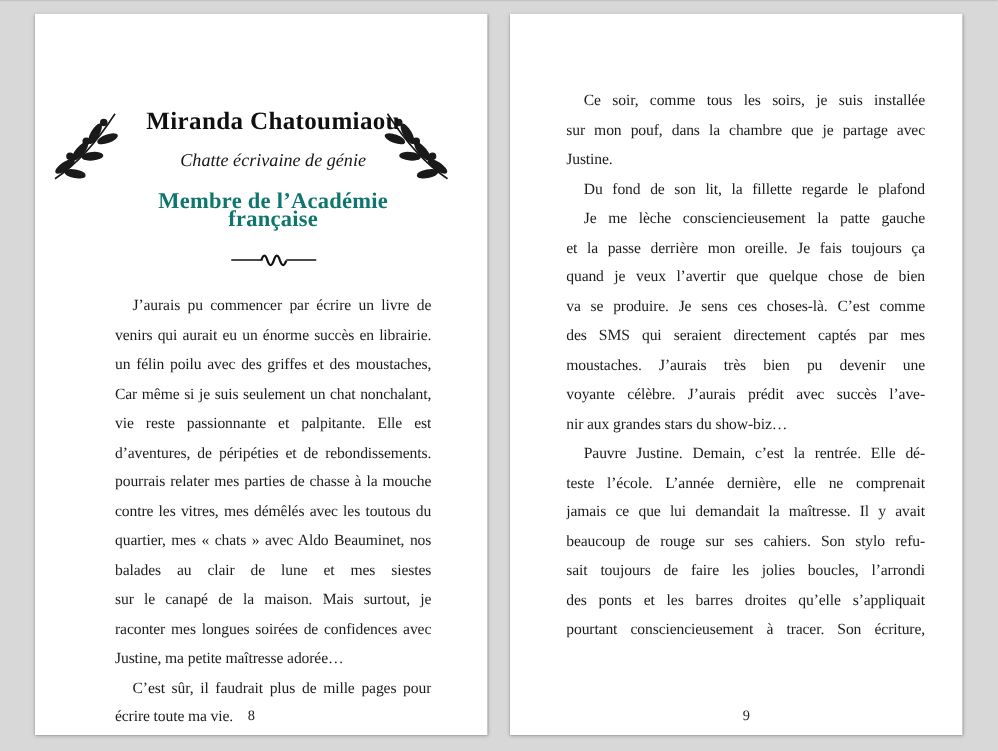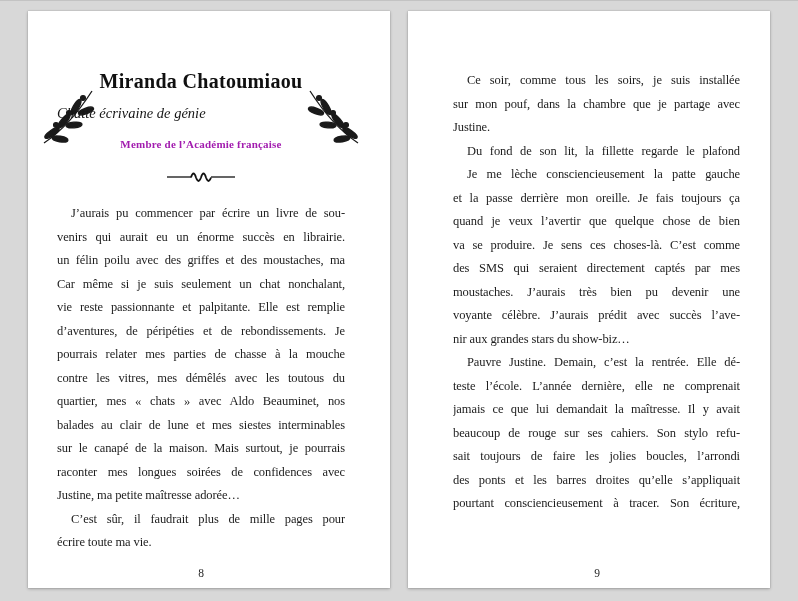--- a/index.html
+++ b/index.html
@@ -16,37 +16,37 @@
   }
   .page {
     position: absolute; top: 10px; height: 577px; width: 362px;
     background: #ffffff;
     box-shadow: 0 1px 3px rgba(0,0,0,0.25), 0 0 1px rgba(0,0,0,0.25);
   }
   .page-left  { left: 28px; }
   .page-right { left: 408px; }
 
   .content { position: absolute; top: 0; bottom: 0; left: 0; right: 0; box-sizing: border-box; }
-  .page-left  .content { padding: 0 45px 0 29px; }
+  .page-left  .content { padding: 16px 45px 0 29px; margin-left: 35px; }
   .page-right .content { padding: 0 30px 0 45px; }
 
   .title {
     margin: 58px 0 0 0;
     font-size: 20px; font-weight: bold; color: #101010;
     text-align: center; letter-spacing: 0.3px;
     line-height: 24px;
   }
   .subtitle {
     margin-top: 12px;
     font-size: 14.5px; font-style: italic; color: #161616;
-    line-height: 17px;
+    text-align: center; line-height: 17px;
   }
   .affiliation {
     margin-top: 15px;
-    font-size: 11px; font-weight: bold; color: #a21caf;
+    font-size: 18px; font-weight: bold; color: #0f766e;
     text-align: center; letter-spacing: 0.2px; line-height: 15px;
   }
   .divider {
     margin: 15px auto 0 auto;
     width: 72px; height: 18px; text-align: center;
   }
 
   .body {
     margin-top: 17px;
     font-size: 12.5px; line-height: 23.5px;

